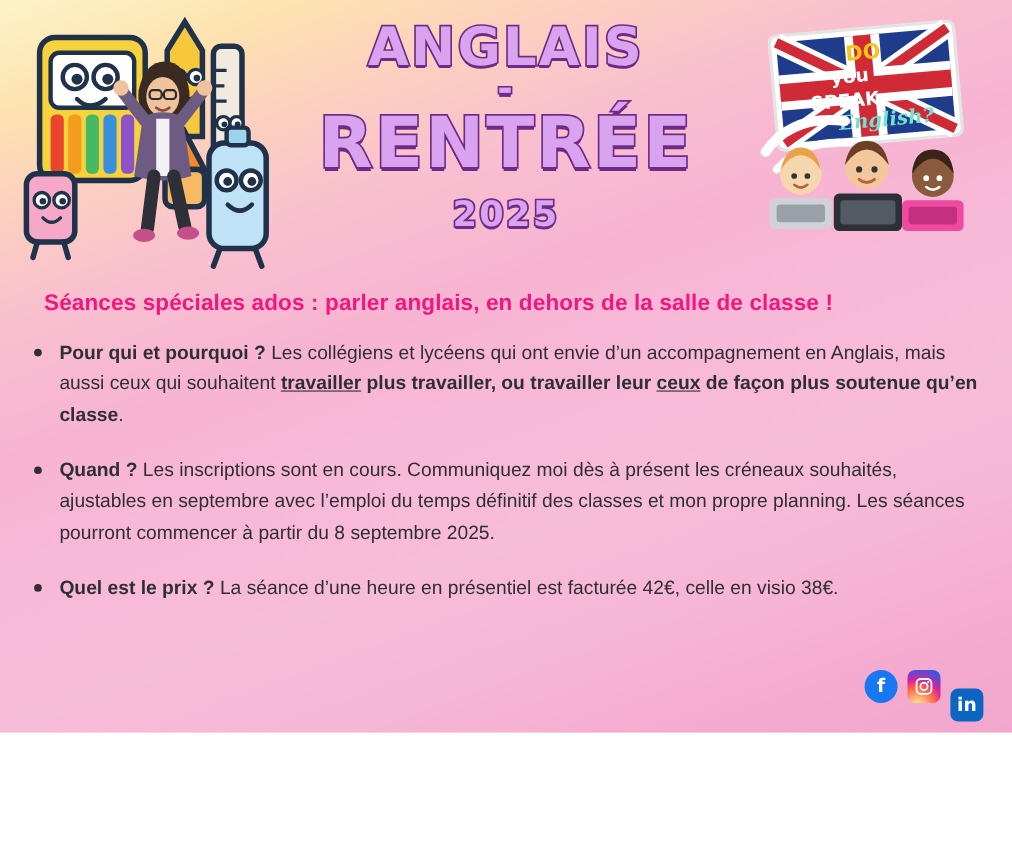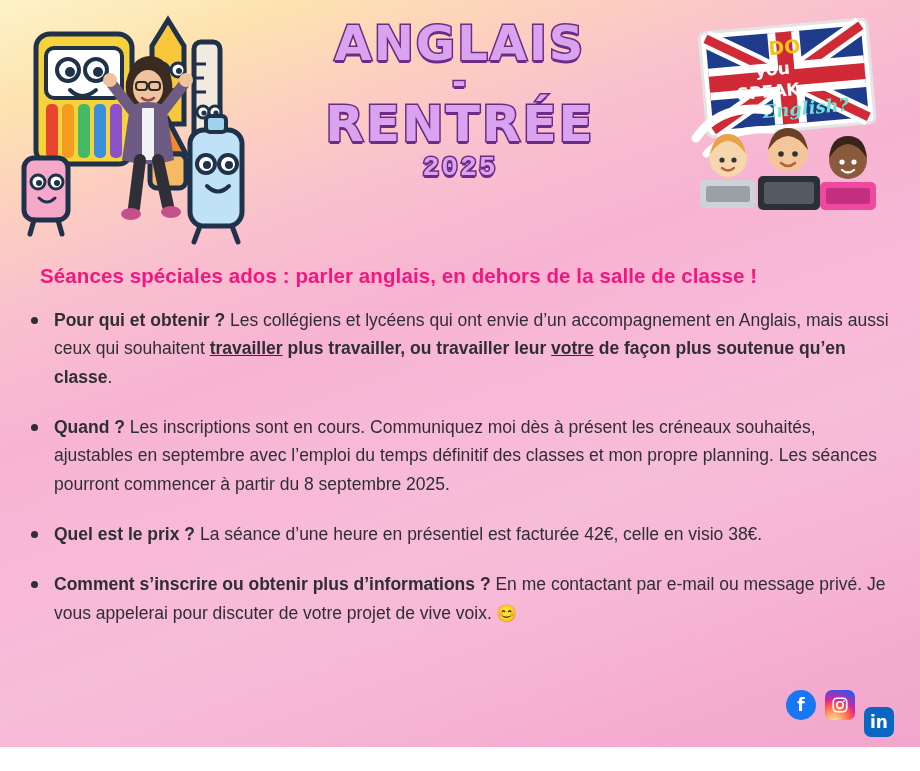--- a/index.html
+++ b/index.html
@@ -8,21 +8,21 @@
   }
   body {
     width: 920px;
     height: 771px;
     font-family: "Liberation Sans", sans-serif;
     overflow: hidden;
   }
   .poster {
     position: relative;
     width: 920px;
-    height: 747px;
+    height: 666px;
     box-sizing: border-box;
     background:
       linear-gradient(160deg,
         #fdf3c8 0%,
         #fde3b0 10%,
         #fccfc0 20%,
         #f9bfcf 30%,
         #f7b4d2 42%,
         #f8b9d8 55%,
         #f7bcd8 66%,
@@ -50,22 +50,22 @@
     font-weight: bold;
     letter-spacing: 2px;
     color: #d9a3f0;
     -webkit-text-stroke: 3px #6d2a86;
     paint-order: stroke fill;
     text-shadow: 0 3px 0 #6d2a86;
     line-height: 1.05;
   }
   .t1 { font-size: 48px; }
   .t-dash { font-size: 34px; margin-top: -4px; }
-  .t2 { font-size: 50px; margin-top: -2px; }
-  .t3 { font-size: 28px; margin-top: 2px; font-family: Liberation Mono, monospace; }
+  .t2 { font-size: 64px; margin-top: -2px; }
+  .t3 { font-size: 32px; margin-top: 13px; }
 
   
   .art-left {
     position: absolute;
     left: 18px;
     top: 12px;
     width: 280px;
     height: 238px;
   }
   .art-right {
@@ -301,34 +301,31 @@
       </svg>
     </div>
   </div>
 
   <div class="subtitle">Séances spéciales ados : parler anglais, en dehors de la salle de classe !</div>
 
   <div class="content">
     <ul class="bullets">
 
       <li>
-        <span class="q">Pour qui et obtenir ?</span><span> Les collégiens et lycéens qui ont envie d’un accompagnement en Anglais, mais aussi ceux qui souhaitent </span><span class="b u">travailler</span><span class="b"> plus travailler, ou travailler leur </span><span class="b u">votre</span><span class="b"> de façon plus soutenue qu’en classe</span><span>.</span>
+        <span class="q">Pour qui et pourquoi ?</span><span> Les collégiens et lycéens qui ont envie d’un accompagnement en Anglais, mais aussi ceux qui souhaitent </span><span class="b u">travailler</span><span class="b"> plus travailler, ou travailler leur </span><span class="b u">ceux</span><span class="b"> de façon plus soutenue qu’en classe</span><span>.</span>
       </li>
 
       <li>
         <span class="q">Quand ?</span><span> Les inscriptions sont en cours. Communiquez moi dès à présent les créneaux souhaités, ajustables en septembre avec l’emploi du temps définitif des classes et mon propre planning. Les séances pourront commencer à partir du 8 septembre 2025.</span>
       </li>
 
       <li>
         <span class="q">Quel est le prix ?</span><span> La séance d’une heure en présentiel est facturée 42€, celle en visio 38€.</span>
       </li>
 
-      <li>
-        <span class="q">Comment s’inscrire ou obtenir plus d’informations ?</span><span> En me contactant par e-mail ou message privé. Je vous appelerai pour discuter de votre projet de vive voix. </span><span class="emoji">😊</span>
-      </li>
 
     </ul>
   </div>
 
   <div class="footer">
     <div class="social fb">f</div>
     <div class="social ig">
       <svg width="18" height="18" viewBox="0 0 24 24">
         <rect x="3" y="3" width="18" height="18" rx="5" fill="none" stroke="#fff" stroke-width="2.2"></rect>
         <circle cx="12" cy="12" r="4.4" fill="none" stroke="#fff" stroke-width="2.2"></circle>

